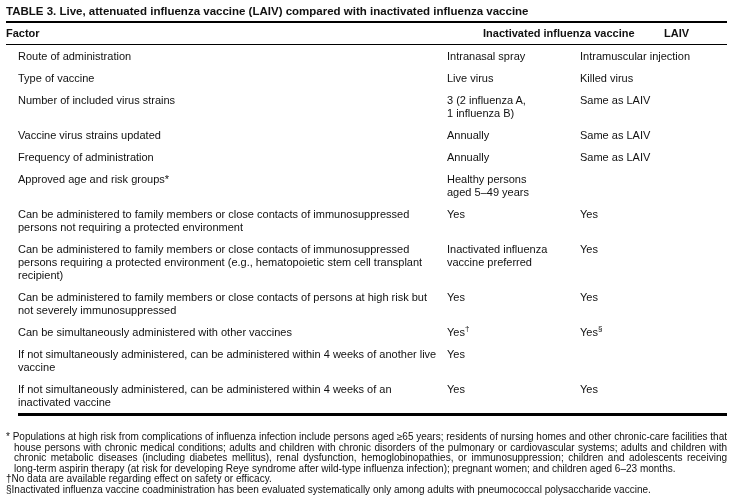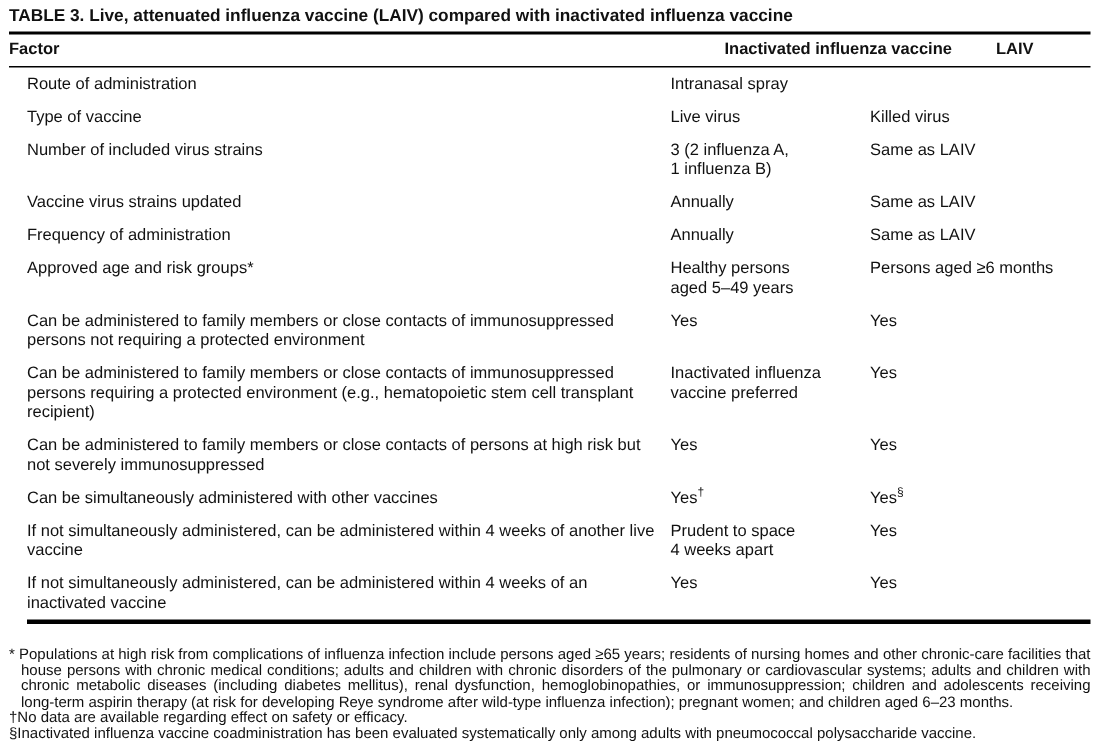--- a/index.html
+++ b/index.html
@@ -65,20 +65,21 @@
     <div class="cell">Factor</div>
     <div class="cell">Inactivated influenza vaccine</div>
     <div class="cell">LAIV</div>
   </div>
 
   <div class="tbody">
 
     <div class="grid row">
       <div class="cell">Route of administration</div>
       <div class="cell">Intranasal spray</div>
+      <div class="cell">Intramuscular injection</div>
     </div>
 
     <div class="grid row">
       <div class="cell">Type of vaccine</div>
       <div class="cell">Live virus</div>
       <div class="cell">Killed virus</div>
     </div>
 
     <div class="grid row">
       <div class="cell">Number of included virus strains</div>
@@ -96,21 +97,20 @@
     <div class="grid row">
       <div class="cell">Frequency of administration</div>
       <div class="cell">Annually</div>
       <div class="cell">Same as LAIV</div>
     </div>
 
     <div class="grid row">
       <div class="cell">Approved age and risk groups*</div>
       <div class="cell">Healthy persons
 aged 5–49 years</div>
-      <div class="cell">Persons aged ≥6 months</div>
     </div>
 
     <div class="grid row">
       <div class="cell">Can be administered to family members or close contacts of immunosuppressed persons not requiring a protected environment</div>
       <div class="cell">Yes</div>
       <div class="cell">Yes</div>
     </div>
 
     <div class="grid row">
       <div class="cell">Can be administered to family members or close contacts of immunosuppressed persons requiring a protected environment (e.g., hematopoietic stem cell transplant recipient)</div>
@@ -126,22 +126,20 @@
     </div>
 
     <div class="grid row">
       <div class="cell">Can be simultaneously administered with other vaccines</div>
       <div class="cell"><span>Yes</span><sup>†</sup></div>
       <div class="cell"><span>Yes</span><sup>§</sup></div>
     </div>
 
     <div class="grid row">
       <div class="cell">If not simultaneously administered, can be administered within 4 weeks of another live vaccine</div>
-      <div class="cell">Prudent to space
-4 weeks apart</div>
       <div class="cell">Yes</div>
     </div>
 
     <div class="grid row">
       <div class="cell">If not simultaneously administered, can be administered within 4 weeks of an inactivated vaccine</div>
       <div class="cell">Yes</div>
       <div class="cell">Yes</div>
     </div>
 
   </div>

